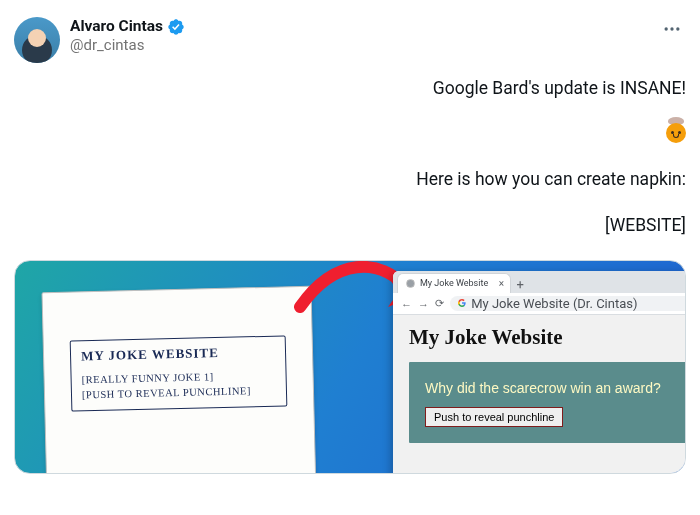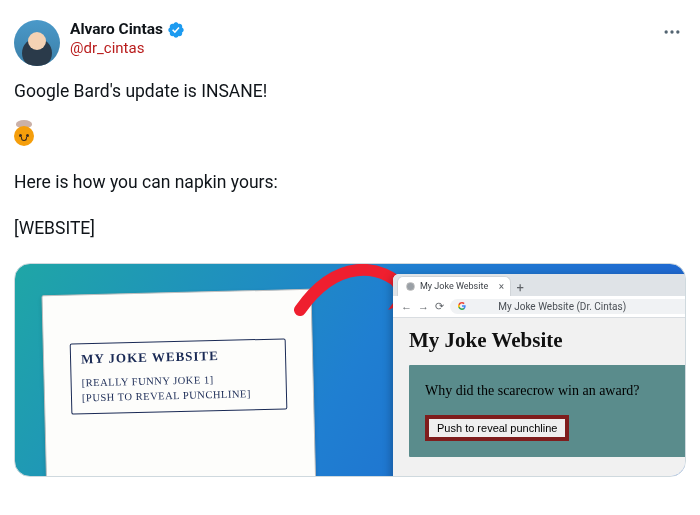--- a/index.html
+++ b/index.html
@@ -4,40 +4,40 @@
 <style>
   * { margin: 0; padding: 0; box-sizing: border-box; }
   body {
     font-family: -apple-system, BlinkMacSystemFont, "Segoe UI", Roboto, Helvetica, Arial, sans-serif;
     background: #fff;
     width: 700px;
     height: 515px;
     overflow: hidden;
     color: #0f1419;
   }
-  .tweet { padding: 10px 14px 0 14px; margin-top: 10px; }
+  .tweet { padding: 17px 14px 0 14px; }
   .header { display: flex; align-items: flex-start; }
   .avatar {
     width: 46px; height: 46px; border-radius: 50%;
     background: linear-gradient(180deg,#4a99c9 0%,#3b7fa8 100%);
     margin-right: 10px; flex-shrink: 0; position: relative; overflow: hidden;
   }
   .avatar::after{
     content:""; position:absolute; left:50%; top:46%; transform:translate(-50%,-50%);
     width:18px; height:18px; background:#f4d2b4; border-radius:50%;
     box-shadow: 0 12px 0 6px #2a3a4a;
   }
   .names { display: flex; flex-direction: column; line-height: 1.25; }
   .name-row { display: flex; align-items: center; gap: 4px; }
   .display-name { font-weight: 700; font-size: 15.5px; }
   .verified { width: 18px; height: 18px; }
-  .handle { color: #b91c1c; font-size: 15px; }
+  .handle { color: #737373; font-size: 15px; }
   .more { margin-left: auto; color: #536471; padding: 2px 4px; cursor: pointer; }
   .more svg { width: 20px; height: 20px; }
-  .body { margin-top: 14px; font-size: 17.5px; line-height: 1.35; color:#0f1419; }
+  .body { margin-top: 14px; font-size: 17.5px; line-height: 1.35; color:#0f1419;text-align:right; }
   .body p { margin: 0 0 22px 0; }
   .emoji { display:inline-block; width:20px; height:20px; vertical-align:-3px; position:relative; }
   .emoji .face{ position:absolute; inset:0; background:#f59e0b; border-radius:50%; }
   .emoji .cloud{ position:absolute; top:-6px; left:2px; width:16px; height:8px; background:#cbb1a8; border-radius:50% 50% 40% 40%; }
   .emoji .eye{ position:absolute; width:3px; height:3px; background:#3b2b20; border-radius:50%; top:8px; }
   .emoji .eye.l{ left:5px; } .emoji .eye.r{ right:5px; }
   .emoji .mouth{ position:absolute; width:6px; height:4px; border:1.5px solid #3b2b20; border-top:none; border-radius:0 0 6px 6px; left:6.5px; top:11px; }
 
   .media {
     margin: 0 14px; width: 672px; height: 214px;
@@ -84,37 +84,37 @@
     font-size:9px; color:#3a3f45; display:flex; align-items:center; gap:5px; position:relative;
     border:1px solid #d0d4d8; border-bottom:none;
   }
   .tab .x{ position:absolute; right:6px; color:#5f6368; font-size:10px; }
   .favicon{ width:9px; height:9px; border-radius:50%; background:conic-gradient(#9aa0a6 0 100%); border:1px solid #bbb; }
   .newtab{ width:18px; text-align:center; color:#5f6368; font-size:13px; padding-bottom:1px; }
   .urlbar{ height:22px; background:#fff; border-bottom:1px solid #d9dde1; display:flex; align-items:center; gap:6px; padding:0 8px; }
   .nav-ic{ color:#5f6368; font-size:11px; }
   .url-pill{ flex:1; height:15px; background:#f0f2f4; border-radius:10px; display:flex; align-items:center; padding:0 8px; gap:5px; }
   .g-ic{ width:8px; height:8px; }
-  .url-text{ font-size:10px; color:#4a4f55;margin-left:27px; }
+  .url-text{ font-size:13px; color:#4a4f55; }
   .page{
     background:#f1f1f1; min-height:260px; padding:10px 16px;
   }
   .page-title{
     font-family: Georgia, "Times New Roman", serif;
     font-size:21px; font-weight:700; color:#111; margin-bottom:12px;
   }
   .joke-panel{
     background:#5a8c8c; padding:18px 16px 16px 16px; border-radius:1px;
   }
   .joke-q{
-    font-family: Liberation Serif, serif;
-    font-size:14px; color:#000000; margin-bottom:16px;
+    font-family: Liberation Sans, sans-serif;
+    font-size:14px; color:#fef9c3; margin-bottom:10px;
   }
   .reveal-btn{
-    background:#efefef; border:4px solid #7f1d1d; font-size:11px;
+    background:#efefef; border:1px solid #7f1d1d; font-size:11px;
     padding:3px 8px; font-family:Arial, sans-serif; cursor:pointer;
   }
 </style>
 </head>
 <body>
 
 <div class="tweet">
   <div class="header">
     <div class="avatar"></div>
     <div class="names">
@@ -137,21 +137,21 @@
           </g>
         </svg>
     </div>
   </div>
 
   <div class="body">
     <p>Google Bard's update is INSANE!</p>
     <p>
       <span class="emoji"><span class="cloud"></span><span class="face"></span><span class="eye l"></span><span class="eye r"></span><span class="mouth"></span></span>
     </p>
-    <p>Here is how you can napkin yours:</p>
+    <p>Here is how you can create napkin:</p>
     <p>[WEBSITE]</p>
   </div>
 </div>
 
 <div class="media">
 
   <div class="napkin">
     <div class="sketchbox">
       <div class="sk-title">MY JOKE WEBSITE</div>
       <div class="sk-line">[REALLY FUNNY JOKE 1]</div>

